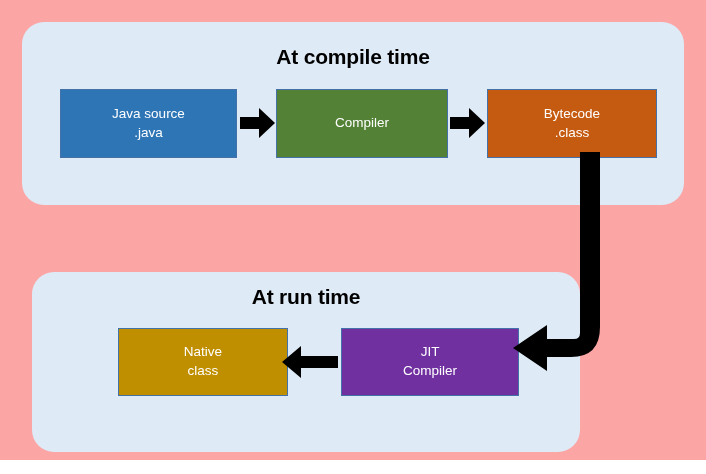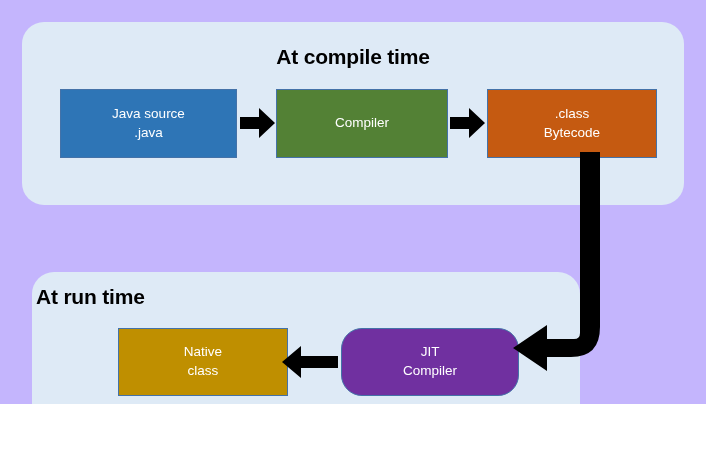--- a/index.html
+++ b/index.html
@@ -7,22 +7,22 @@
     margin: 0;
     padding: 0;
     background: #ffffff;
   }
   body {
     font-family: "Liberation Sans", sans-serif;
   }
   #canvas {
     position: relative;
     width: 706px;
-    height: 404px;
-    background: #c4b5fd;
+    height: 460px;
+    background: #fca5a5;
     overflow: hidden;
   }
   .panel {
     position: absolute;
     background: #DEEAF6;
     border-radius: 22px;
   }
   #panel-compile {
     left: 22px;
     top: 22px;
@@ -46,21 +46,21 @@
   #title-compile {
     left: 0;
     top: 45px;
     width: 706px;
     text-align: center;
   }
   #title-run {
     left: 0;
     top: 285px;
     width: 612px;
-    padding-left: 36px;
+    text-align: center;
   }
   .node {
     position: absolute;
     box-sizing: border-box;
     border: 1px solid #4472A8;
     color: #ffffff;
     font-size: 13.5px;
     line-height: 1.38;
     text-align: center;
     display: flex;
@@ -99,21 +99,20 @@
     width: 170px;
     height: 68px;
     background: #BF8F00;
   }
   #node-jit {
     left: 341px;
     top: 328px;
     width: 178px;
     height: 68px;
     background: #7030A0;
-    border-radius: 21px;
   }
   .arrow {
     position: absolute;
   }
   #arrow-source-compiler {
     left: 240px;
     top: 104px;
     width: 36px;
     height: 38px;
   }
@@ -152,22 +151,22 @@
   </div>
 
   <div class="node" id="node-compiler">
     <div class="lines">
       <div>Compiler</div>
     </div>
   </div>
 
   <div class="node" id="node-bytecode">
     <div class="lines">
+      <div>Bytecode</div>
       <div>.class</div>
-      <div>Bytecode</div>
     </div>
   </div>
 
   <div class="panel" id="panel-run"></div>
   <div class="panel-title" id="title-run">At run time</div>
 
   <div class="node" id="node-native">
     <div class="lines">
       <div>Native</div>
       <div>class</div>

